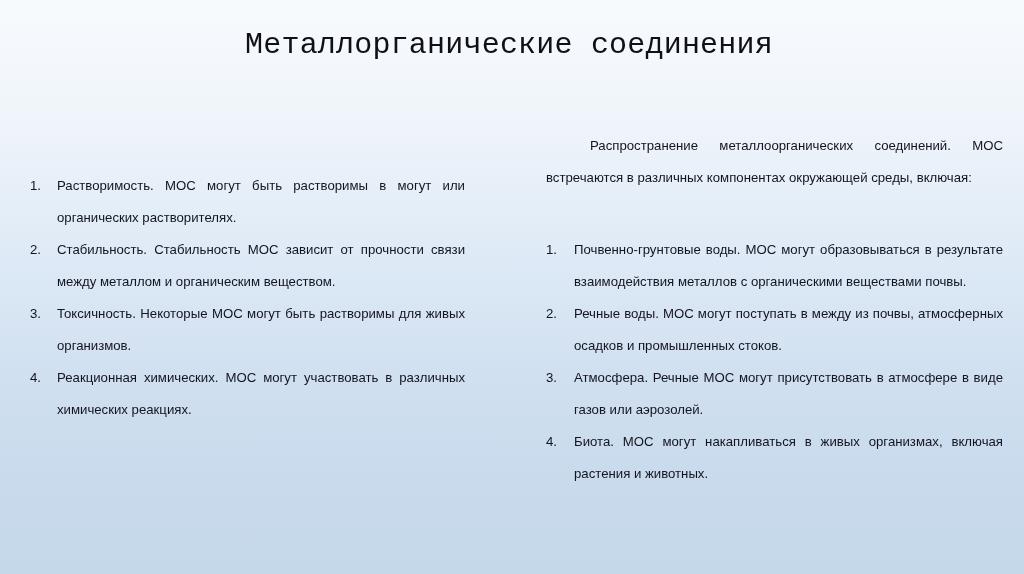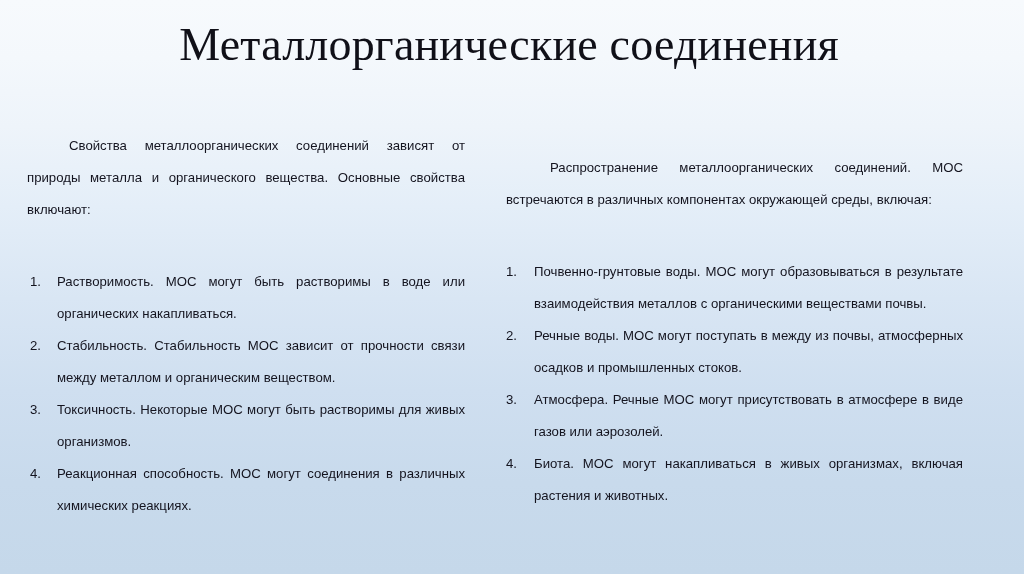--- a/index.html
+++ b/index.html
@@ -32,48 +32,48 @@
     overflow: hidden;
   }
 
   
   .title {
     position: absolute;
     top: 21px;
     left: 0;
     width: 1018px;
     text-align: center;
-    font-size: 46px;
+    font-size: 30px;
     line-height: 48px;
     font-weight: 400;
     letter-spacing: 0.2px;
     color: #101018;
     white-space: nowrap;
-    font-family: Liberation Serif, serif;
+    font-family: Liberation Mono, monospace;
   }
 
   
   .columns {
     position: absolute;
     top: 130px;
     left: 0;
     width: 1024px;
     height: 430px;
   }
 
   .column {
     position: absolute;
     top: 0;
     color: #14141f;
     font-size: 13.2px;
     line-height: 32px;
   }
 
   .column-left  { left: 27px;  width: 438px; }
-  .column-right { left: 506px; width: 457px; margin-top: 22px; }
+  .column-right { left: 546px; width: 457px; }
 
   .intro {
     margin: 0;
     text-align: justify;
     text-align-last: left;
     text-indent: 42px;
     hyphens: none;
   }
   .column-right .intro { text-indent: 44px; }
 
@@ -116,40 +116,39 @@
 </head>
 <body>
 
 <div class="slide">
 
   <div class="title">Металлорганические соединения</div>
 
   <div class="columns">
 
     <div class="column column-left">
-      <p class="intro">Свойства металлоорганических соединений зависят от природы металла и органического вещества. Основные свойства включают:</p>
 
       <div class="gap-before-list"></div>
 
       <ol class="items">
         <li class="item">
           <span class="item-num">1.</span>
-          <span class="item-text">Растворимость. МОС могут быть растворимы в воде или органических накапливаться.</span>
+          <span class="item-text">Растворимость. МОС могут быть растворимы в могут или органических растворителях.</span>
         </li>
         <li class="item">
           <span class="item-num">2.</span>
           <span class="item-text">Стабильность. Стабильность МОС зависит от прочности связи между металлом и органическим веществом.</span>
         </li>
         <li class="item">
           <span class="item-num">3.</span>
           <span class="item-text">Токсичность. Некоторые МОС могут быть растворимы для живых организмов.</span>
         </li>
         <li class="item">
           <span class="item-num">4.</span>
-          <span class="item-text">Реакционная способность. МОС могут соединения в различных химических реакциях.</span>
+          <span class="item-text">Реакционная химических. МОС могут участвовать в различных химических реакциях.</span>
         </li>
       </ol>
     </div>
 
     <div class="column column-right">
       <p class="intro">Распространение металлоорганических соединений. МОС встречаются в различных компонентах окружающей среды, включая:</p>
 
       <div class="gap-before-list"></div>
 
       <ol class="items">

